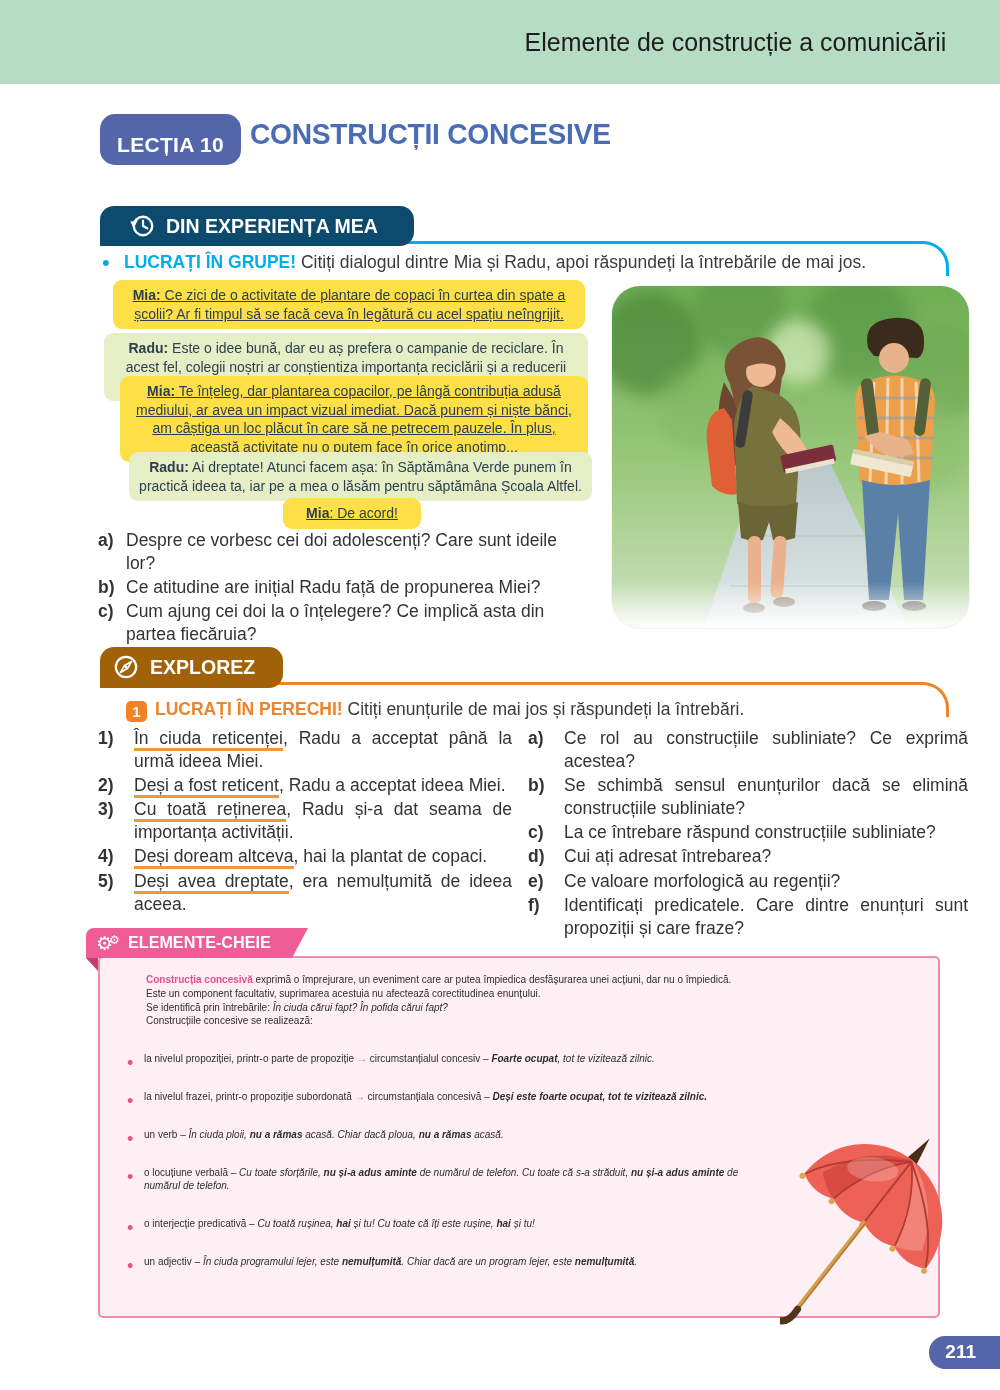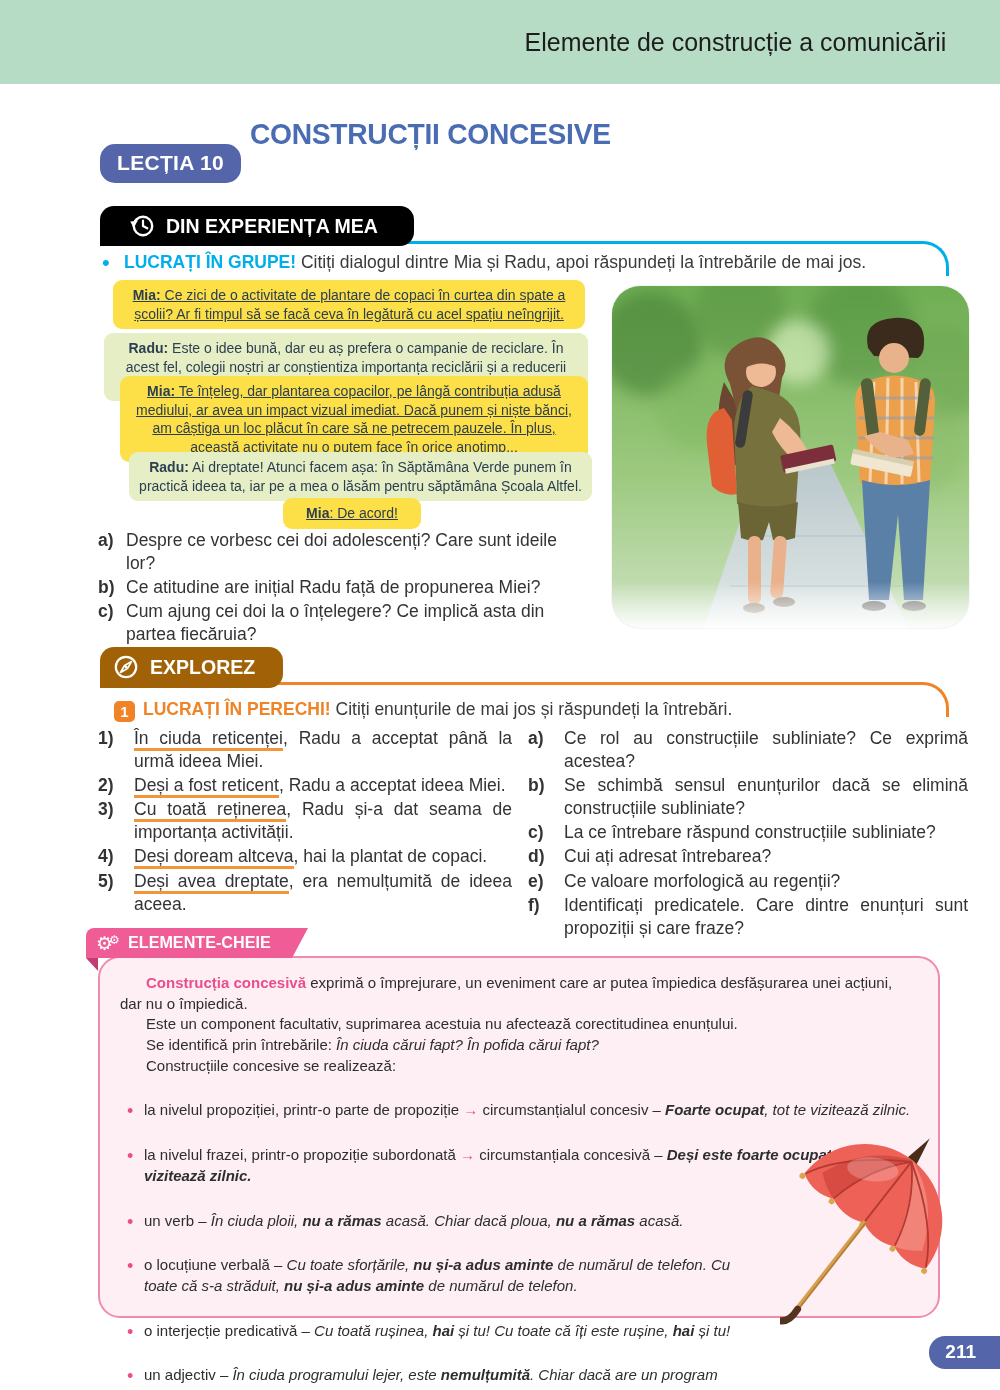--- a/index.html
+++ b/index.html
@@ -6,41 +6,41 @@
   .page{
     position:relative;width:1000px;height:1390px;background:#ffffff;overflow:hidden;
     font-family:"Liberation Sans","DejaVu Sans",sans-serif;color:#303030;
   }
   
   .band{position:absolute;left:0;top:0;width:1000px;height:84px;background:#b7dcc5;}
   .band-title{position:absolute;right:54px;top:27px;font-size:26px;color:#1d1d1d;
     transform:scaleX(.96);transform-origin:right;}
   
   .lesson-badge{position:absolute;left:100px;top:114px;background:#5466a9;color:#fff;
-    font-weight:bold;font-size:21px;padding:7px 17px 8px;border-radius:15px;letter-spacing:.3px;margin-top:30px;}
+    font-weight:bold;font-size:21px;padding:19px 17px 8px;border-radius:15px;letter-spacing:.3px;}
   .lesson-title{position:absolute;left:250px;top:117px;color:#4a6cb3;font-weight:bold;
     font-size:30px;letter-spacing:-.3px;transform:scaleX(.94);transform-origin:left;}
   
   .banner{position:absolute;display:flex;align-items:center;gap:10px;color:#fff;
     font-weight:bold;font-size:21px;padding:6px 20px 7px 12px;border-radius:14px 14px 14px 0;z-index:3;}
   .banner .bt{display:inline-block;transform:scaleX(.93);transform-origin:left;white-space:nowrap;}
-  .banner-cyan{left:100px;top:206px;background:#000000;padding-left:29px;}
+  .banner-cyan{left:100px;top:206px;background:#0c4a6e;padding-left:29px;}
   .banner-orange{left:100px;top:647px;background:#a16207;}
   .rule{position:absolute;height:32px;border-top:3px solid;border-right:3px solid;
     border-top-right-radius:26px;z-index:2;}
   .rule-cyan{left:380px;top:241px;width:566px;border-color:#00aeea;}
   .rule-orange{left:260px;top:682px;width:686px;border-color:#ef8326;}
   .icon-svg{display:block;}
   
   .task{position:absolute;font-size:17.5px;color:#3a3a3a;}
   .task-grupe{left:100px;top:252px;width:860px;padding-left:24px;}
   .task-grupe::before{content:"•";position:absolute;left:2px;top:-2px;color:#00aeea;font-size:22px;}
   .task-label-cyan{color:#00aeea;font-weight:bold;}
   .task-label-orange{color:#ef8326;font-weight:bold;}
-  .task-perechi{left:96px;top:699px;width:860px;padding-left:18px;}
+  .task-perechi{left:108px;top:699px;width:860px;padding-left:18px;}
   .num-badge{display:inline-block;background:#ef8326;color:#fff;font-weight:bold;font-size:15px;
     width:21px;height:21px;line-height:21px;text-align:center;border-radius:5px;margin-right:8px;
     vertical-align:-2px;}
   
   .dlg{position:absolute;font-size:14px;line-height:1.33;text-align:center;color:#2c3e50;
     padding:6px 10px;border-radius:9px;}
   .dlg .spk{font-weight:bold;}
   .dlg-blue{background:#fde047;text-decoration:underline;}
   .dlg-green{background:#e6eec6;}
   .dlg1{left:113px;top:280px;width:452px;}
@@ -70,22 +70,22 @@
     font-weight:bold;font-size:17px;display:flex;align-items:center;gap:8px;
     padding:0 30px 0 10px;border-radius:8px 0 0 0;z-index:4;
     clip-path:polygon(0 0,100% 0,calc(100% - 16px) 100%,0 100%);}
   .key-tab .bt{display:inline-block;transform:scaleX(.95);transform-origin:left;white-space:nowrap;}
   .key-fold{position:absolute;left:86px;top:958px;width:12px;height:13px;background:#c23e72;
     clip-path:polygon(0 0,100% 0,100% 100%);z-index:3;}
   .gears{color:#fff;line-height:1;}
   .gear-big{font-size:19px;}
   .gear-small{font-size:12px;margin-left:-4px;vertical-align:6px;}
   .key-box{position:absolute;left:98px;top:956px;width:842px;height:362px;background:#fdeff4;
-    border:2.5px solid #f08bb0;border-radius:22px;box-sizing:border-box;
-    padding:15px 20px 8px 20px;font-size:15px;line-height:1.38;color:#2e2e2e;z-index:2;}
+    border:2.5px solid #f08bb0;border-radius:5px;box-sizing:border-box;
+    padding:15px 20px 8px 20px;font-size:10px;line-height:1.38;color:#2e2e2e;z-index:2;}
   .kb-p{text-indent:26px;}
   .kb-li{position:relative;padding-left:24px;margin-top:24px;}
   .kb-li::before{content:"•";position:absolute;left:7px;top:-1px;color:#ec4d8b;font-size:18px;}
   .kb-narrow{margin-right:168px;}
   
   .umbrella{position:absolute;left:780px;top:1138px;z-index:5;}
   
   .pagenum{position:absolute;right:0;top:1336px;background:#5466a9;color:#fff;font-weight:bold;
     font-size:19px;padding:5px 24px 6px 16px;border-radius:16px 0 0 16px;}
 </style>

